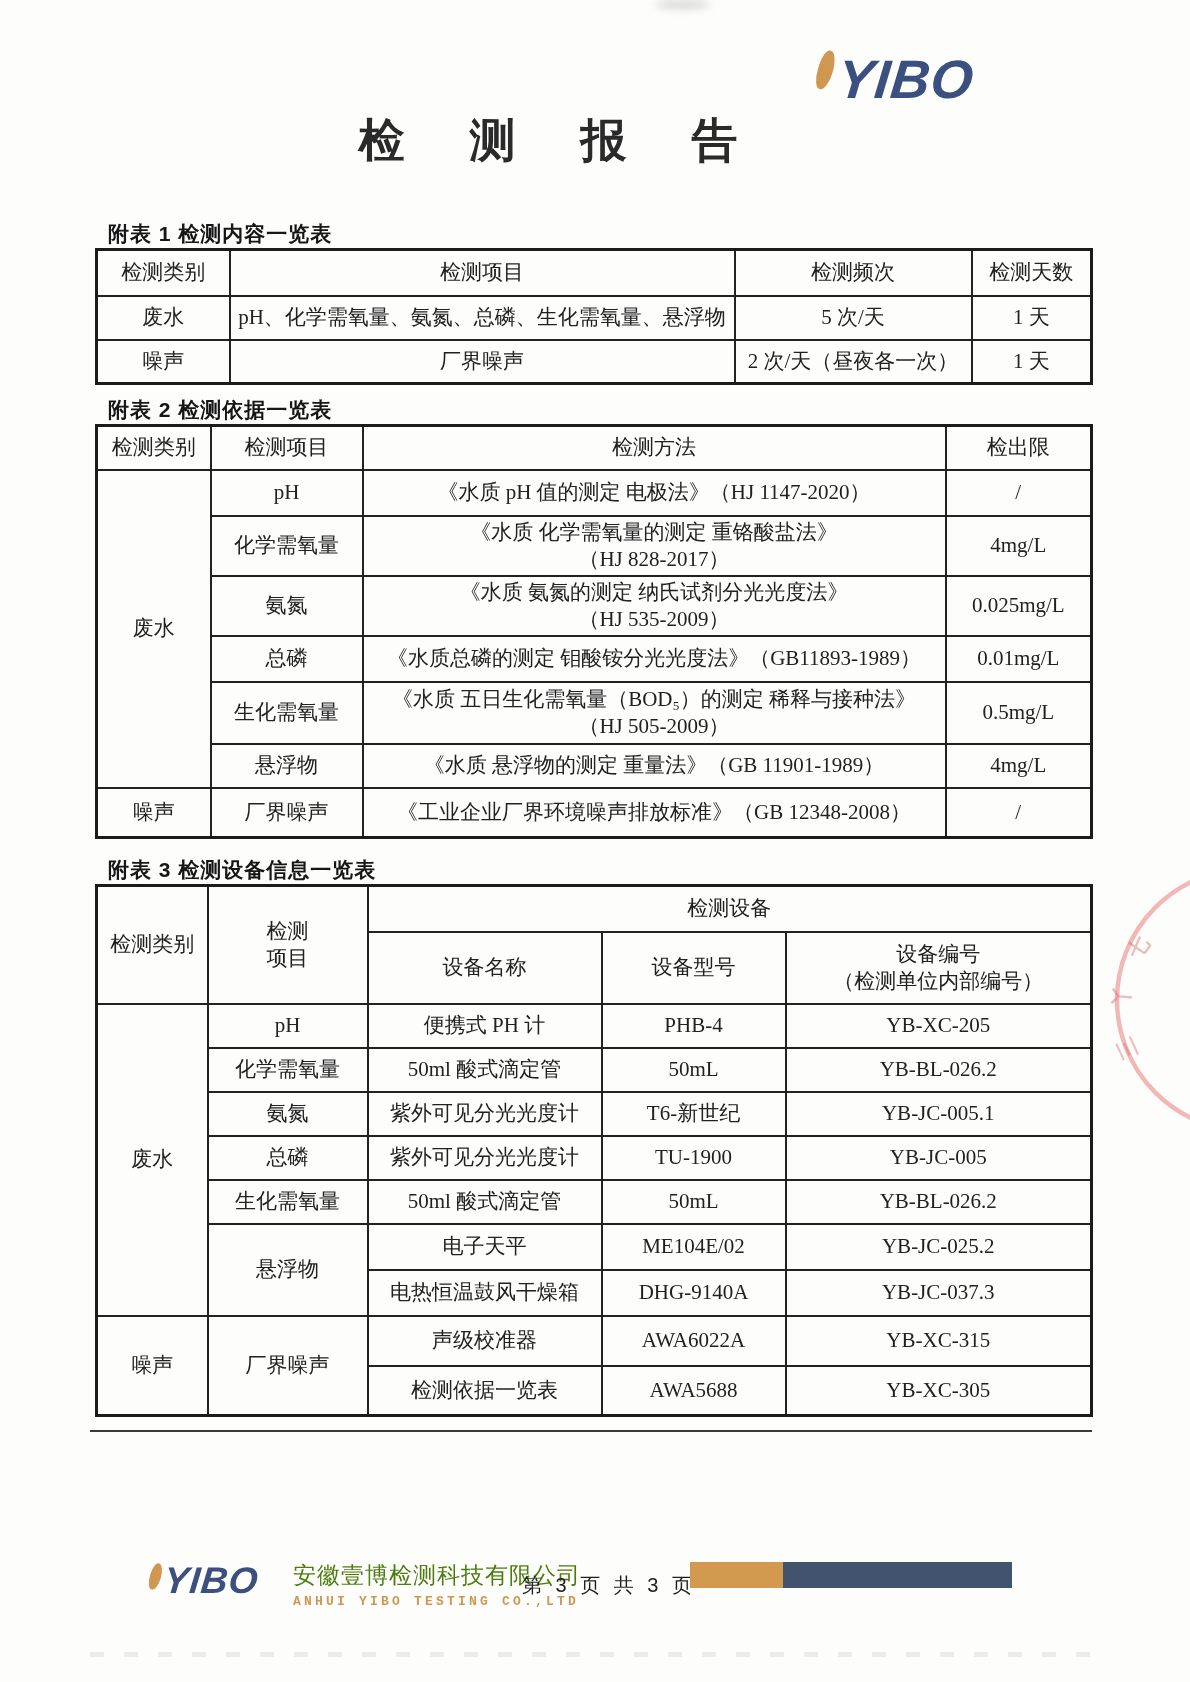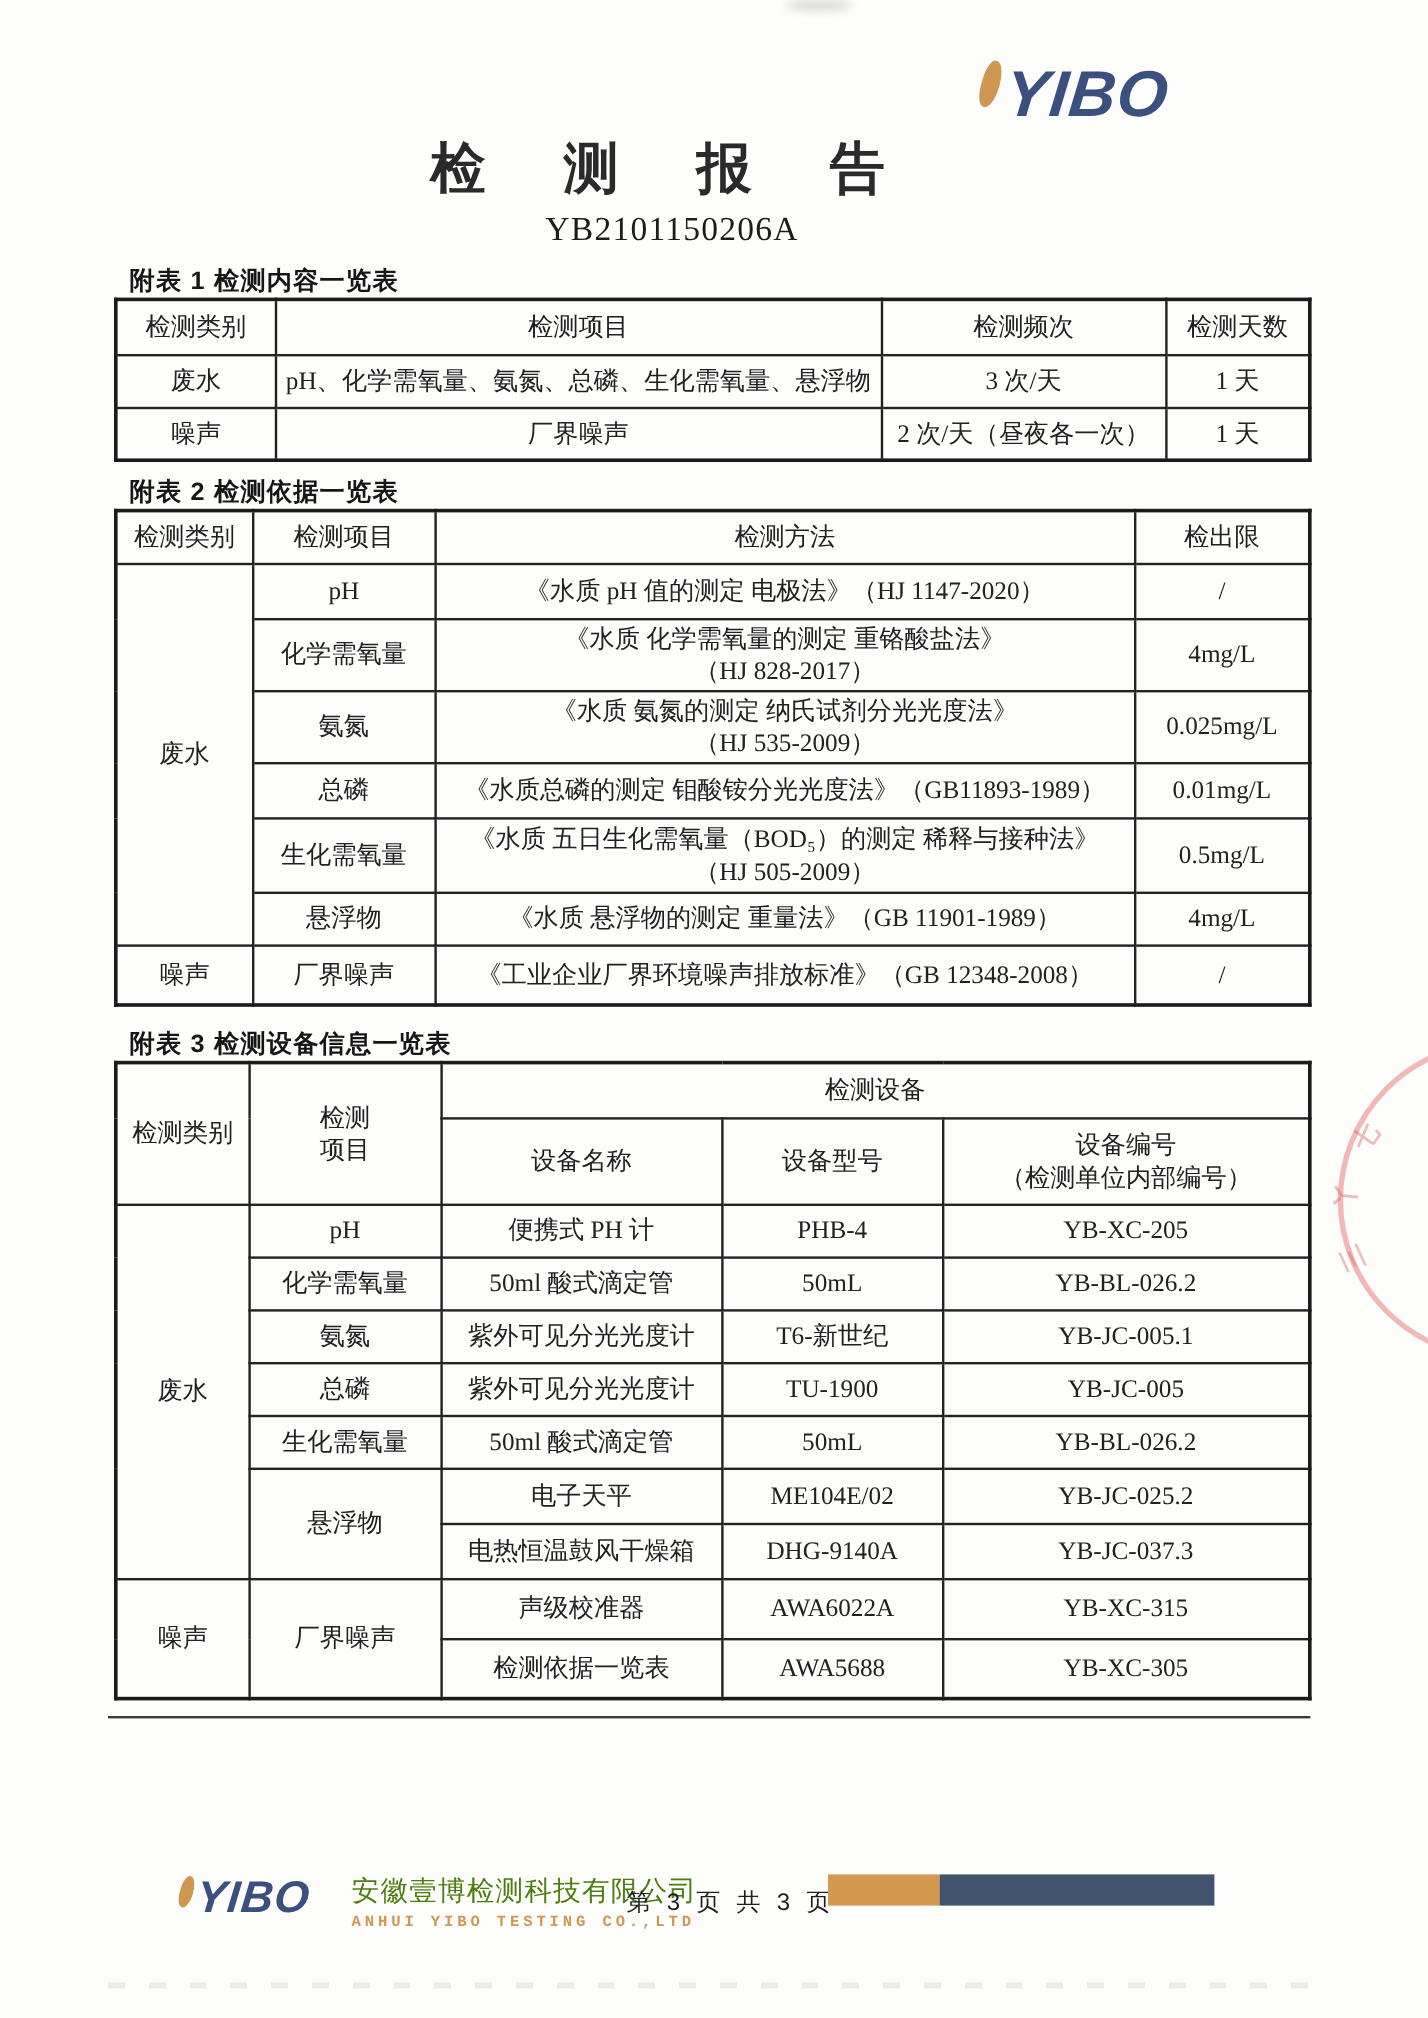--- a/index.html
+++ b/index.html
@@ -97,41 +97,40 @@
 <div class="page">
 
   <div class="smudge-top"></div>
   <div class="noise-bottom"></div>
 
   <div class="doc-title sans">检测报告</div>
   <div class="yibo logo-top">
     <span class="stroke"></span>
     <span class="word">YIBO</span>
   </div>
-  <div class="report-no">YB2101150206A</div>
 
   <div class="cap" style="top:220px;">附表 1  检测内容一览表</div>
   <table class="grid t1">
     <colgroup>
         <col style="width:133px">
         <col style="width:505px">
         <col style="width:237px">
         <col style="width:120px">
       </colgroup>
     <tbody>
         <tr class="h46">
       <td>检测类别</td>
       <td>检测项目</td>
       <td>检测频次</td>
       <td>检测天数</td>
     </tr>
     <tr class="h44">
       <td>废水</td>
       <td class="left">pH、化学需氧量、氨氮、总磷、生化需氧量、悬浮物</td>
-      <td>3 次/天</td>
+      <td>5 次/天</td>
       <td>1 天</td>
     </tr>
     <tr class="h44">
       <td>噪声</td>
       <td class="left">厂界噪声</td>
       <td>2 次/天（昼夜各一次）</td>
       <td>1 天</td>
     </tr>
   </tbody>
     </table>

